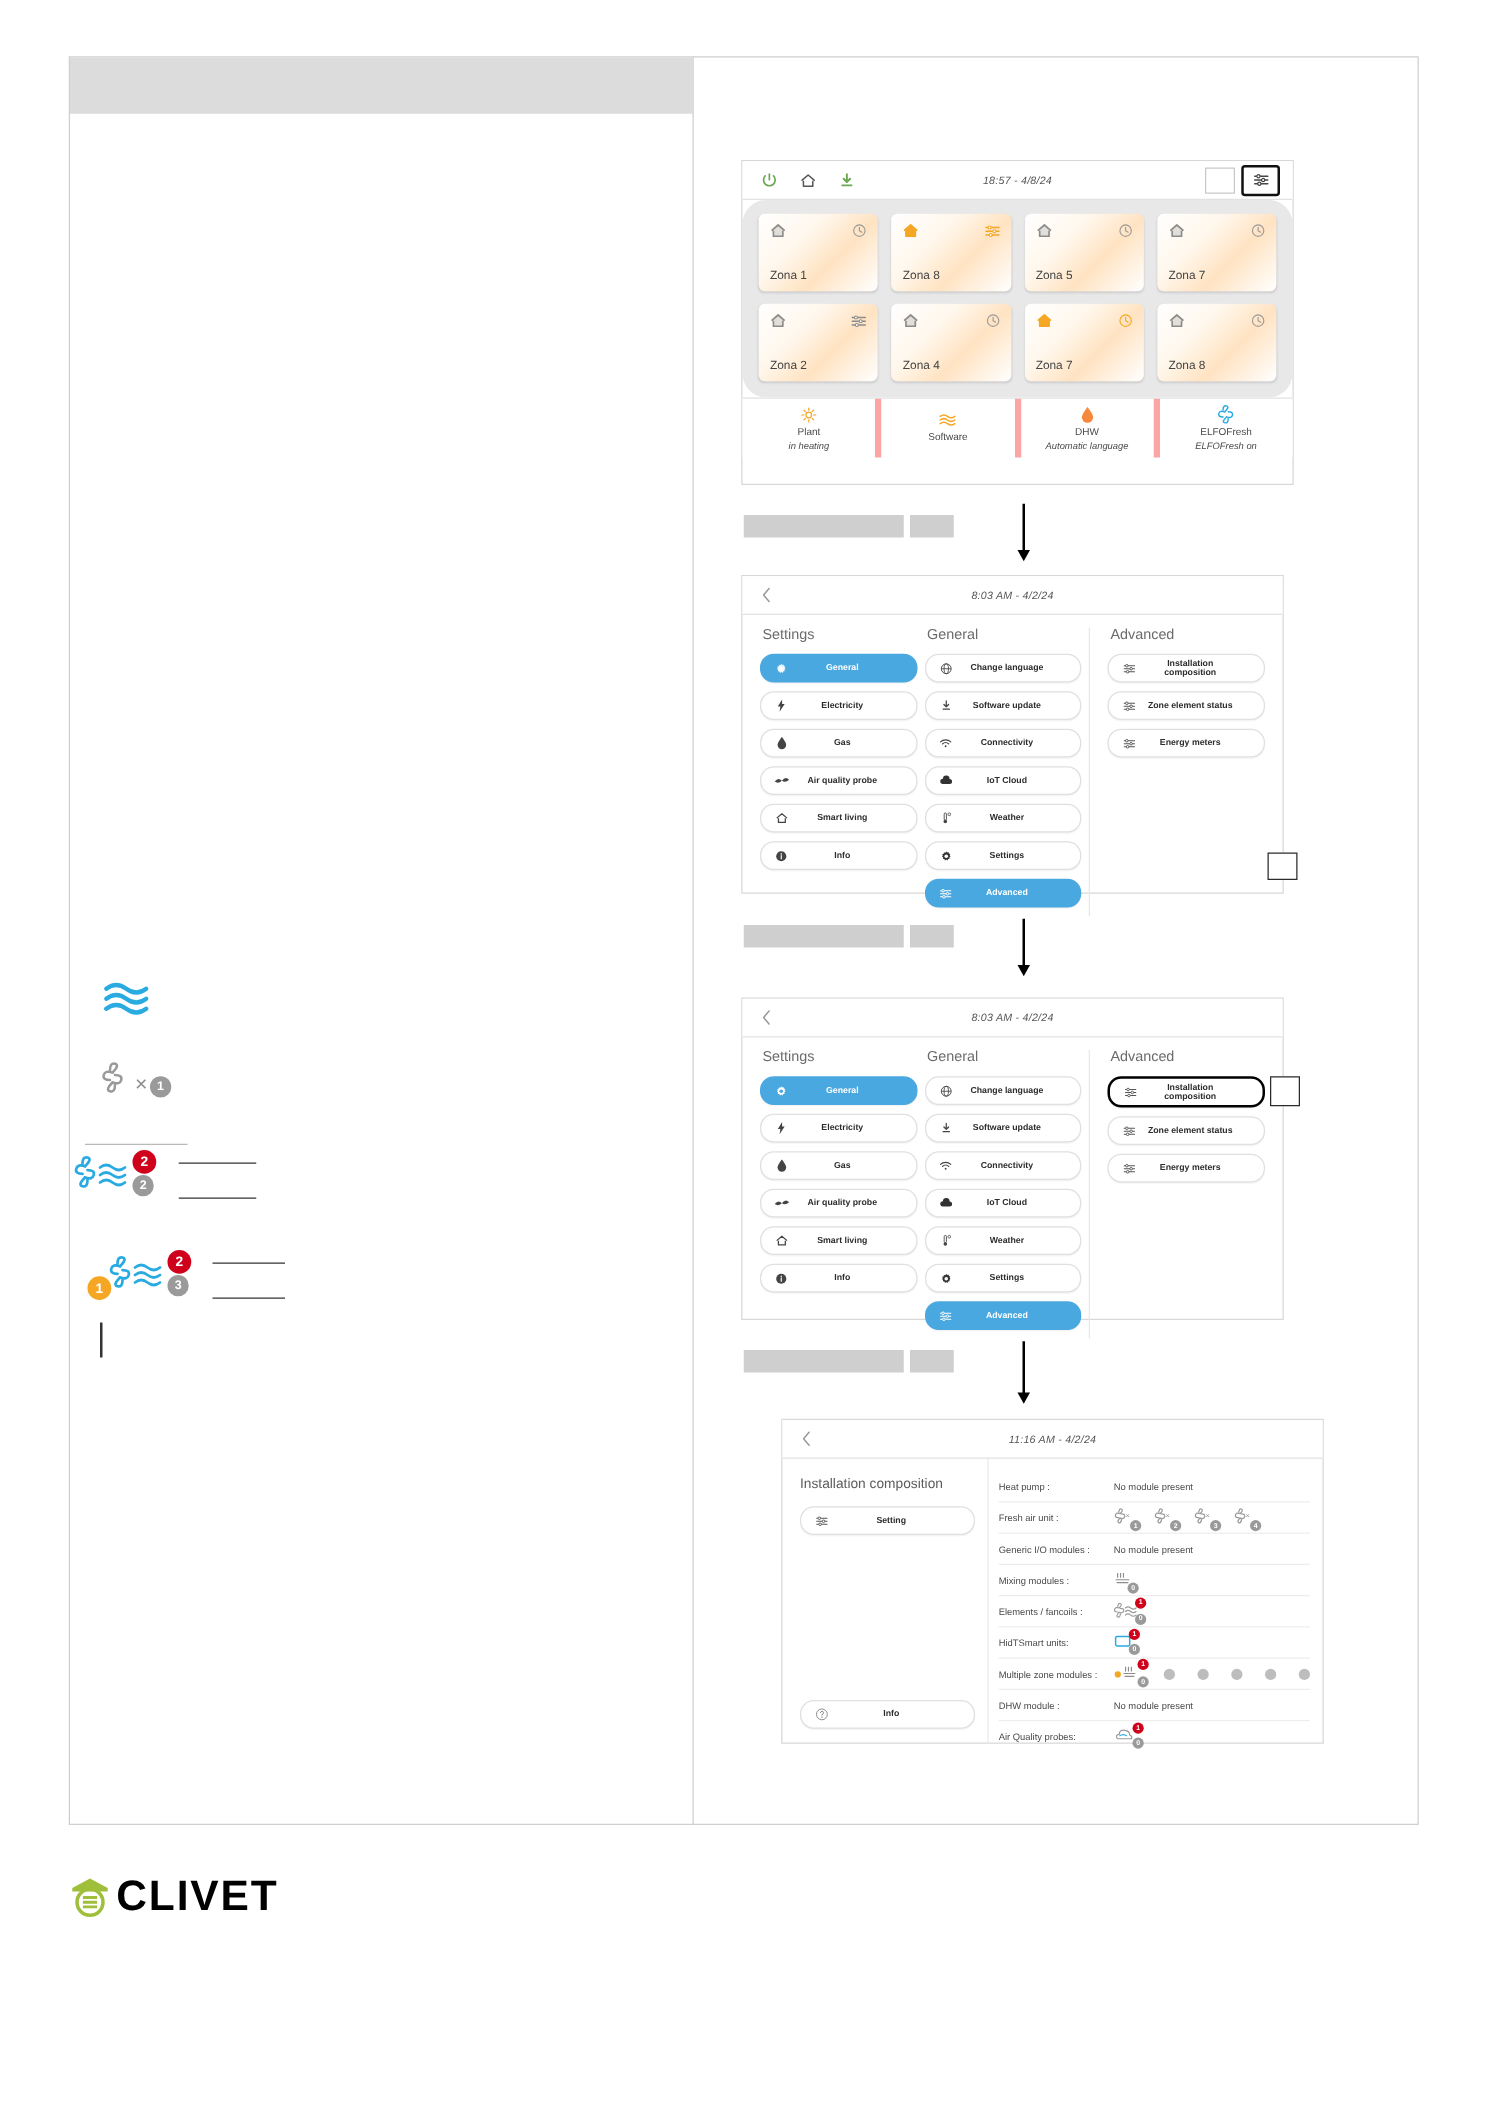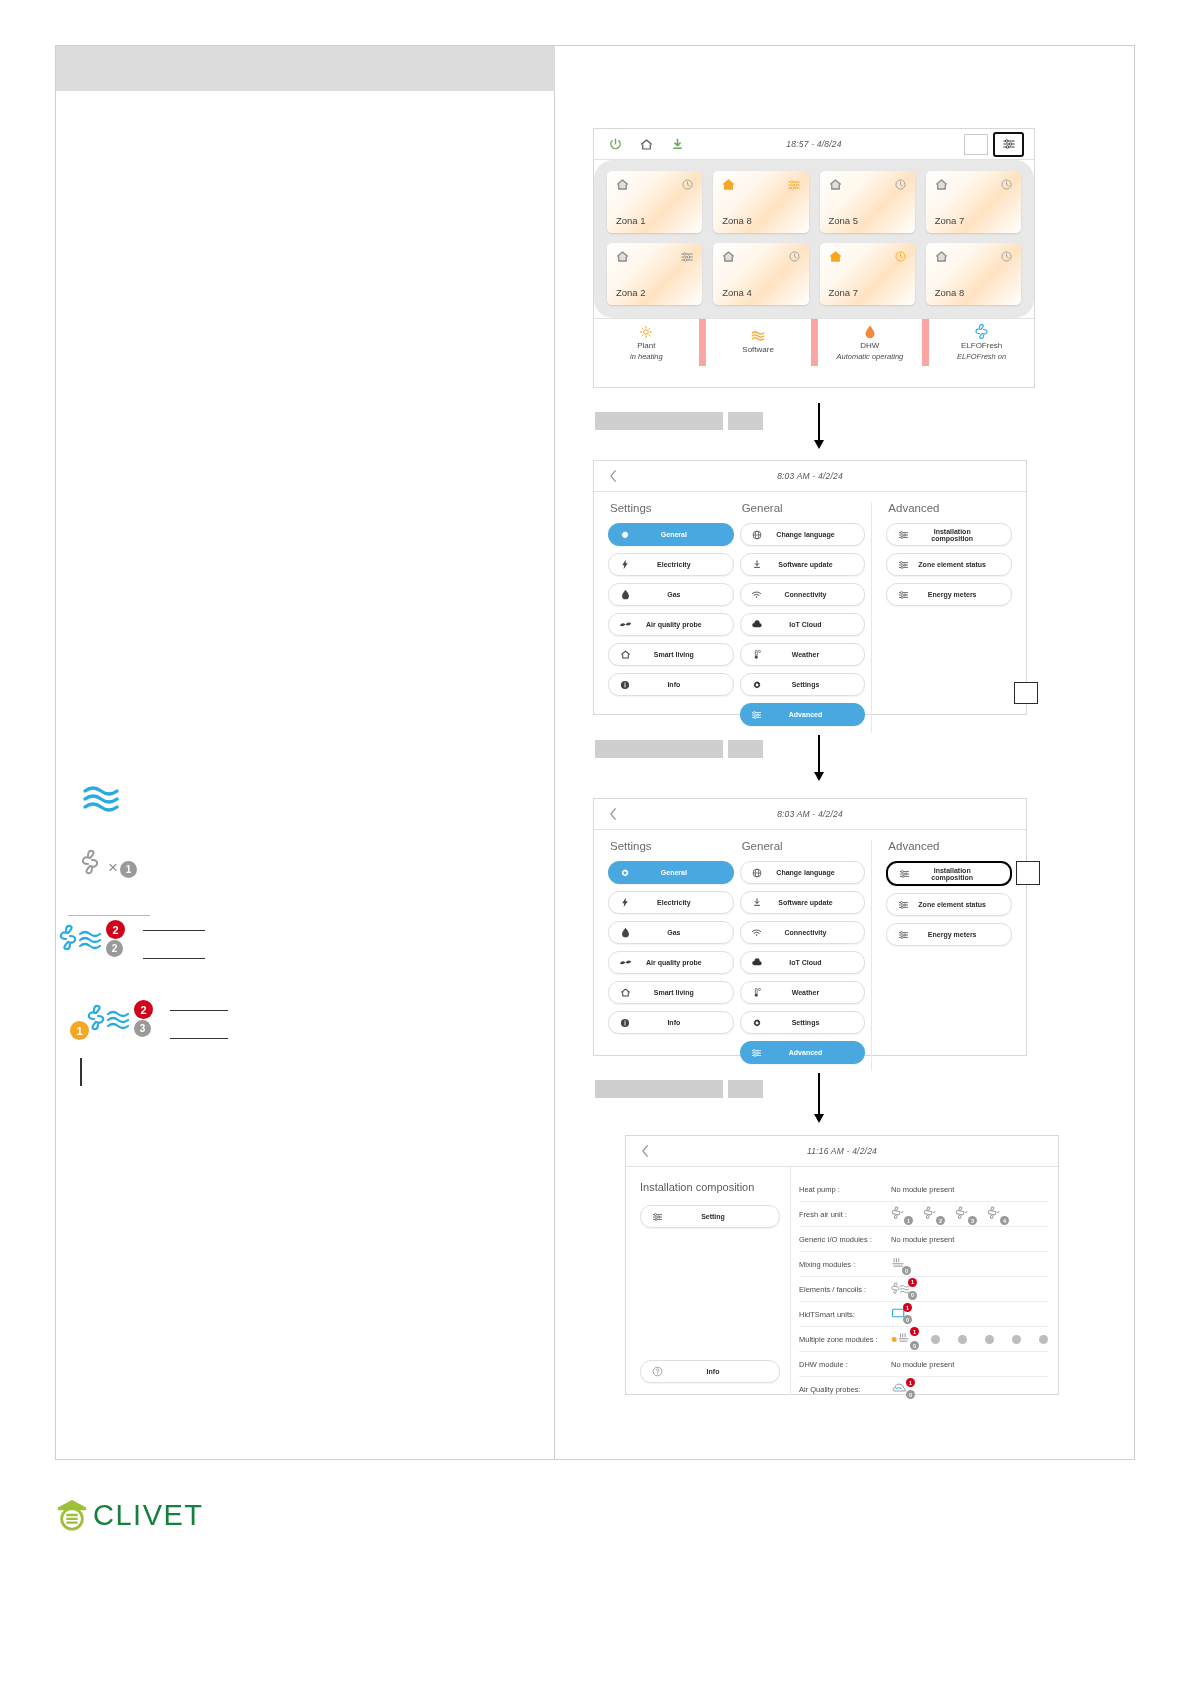--- a/index.html
+++ b/index.html
@@ -7,39 +7,39 @@
 
   
   .page-frame{position:absolute;left:55px;top:45px;width:1080px;height:1415px;border:1px solid #cfcfcf;box-sizing:border-box;}
   .col-left{position:absolute;left:55px;top:45px;width:500px;height:1415px;box-sizing:border-box;border-right:1px solid #cfcfcf;}
   .header-band{position:absolute;left:56px;top:46px;width:499px;height:45px;background:#dcdcdc;}
   .col-right{position:absolute;left:556px;top:95px;width:578px;height:1365px;box-sizing:border-box;}
 
   
   .logo{position:absolute;left:55px;top:1498px;display:flex;align-items:center;gap:4px;}
   .logo-mark{width:34px;height:34px;}
-  .logo-text{font-size:29px;letter-spacing:1.5px;font-weight:normal;color:#15803d;font-family:"Liberation Sans",sans-serif;}
+  .logo-text{font-size:34px;letter-spacing:1.5px;font-weight:bold;color:#000000;font-family:"Liberation Sans",sans-serif;}
 
   
   .device{position:absolute;background:#ffffff;border:1px solid #d8d8d8;box-sizing:border-box;}
   .dev-topbar{height:30px;border-bottom:1px solid #e2e2e2;display:flex;align-items:center;position:relative;background:#fff;}
   .dev-time{position:absolute;left:0;right:0;text-align:center;font-size:8.5px;color:#555;letter-spacing:.2px;font-style:italic;}
 
   
   #panel-home{left:593px;top:128px;width:442px;height:260px;}
   .home-icons{display:flex;align-items:center;gap:16px;padding-left:14px;}
   .zone-wrap{background:#e8e8e8;padding:11px 13px 13px 13px;display:flex;flex-direction:column;gap:10px;border-radius:19px;}
   .zone-row{display:flex;gap:11px;}
   .zone-card{width:96px;height:62px;border-radius:5px;position:relative;
       background:linear-gradient(135deg,#ffffff 0%,#fff7ec 35%,#ffe3c2 62%,#ffffff 100%);
       box-shadow:0 1px 2px rgba(0,0,0,.13);}
   .zone-card .zc-top{position:absolute;top:6px;left:8px;right:8px;display:flex;justify-content:space-between;align-items:center;}
   .zone-card .zc-name{position:absolute;bottom:7px;left:9px;font-size:9.5px;color:#444;}
   .status-bar{display:flex;background:#fff;border-top:1px solid #e2e2e2;height:47px;}
-  .status-cell{flex:1;display:flex;flex-direction:column;align-items:center;justify-content:center;gap:2px;border-right:7px solid #fca5a5;}
+  .status-cell{flex:1;display:flex;flex-direction:column;align-items:center;justify-content:center;gap:2px;border-right:5px solid #fca5a5;}
   .status-cell:last-child{border-right:none;}
   .status-l1{font-size:8px;color:#4a4a4a;}
   .status-l2{font-size:7.5px;color:#4a4a4a;font-style:italic;}
 
   
   .settings-body{display:flex;padding:10px 14px 12px 14px;gap:6px;}
   .scol{flex:1;}
   .scol-title{font-size:11.5px;color:#6b6b6b;margin:0 0 9px 2px;font-weight:normal;}
   .pill{height:21px;border:1px solid #e0e0e0;border-radius:11px;display:flex;align-items:center;
         margin-bottom:7px;position:relative;background:#fff;box-shadow:0 1px 1px rgba(0,0,0,.05);}
@@ -338,21 +338,21 @@
         </g>
       </svg>
       <div class="status-l1">Software</div>
       <div class="status-l2"></div>
     </div>
     <div class="status-cell">
       <svg width="12" height="15" viewBox="0 0 16 20">
         <path d="M8 2 C8 2 14 9.5 14 13 a6 6 0 0 1 -12 0 C2 9.5 8 2 8 2 z" fill="#f5883a"></path>
       </svg>
       <div class="status-l1">DHW</div>
-      <div class="status-l2">Automatic operating</div>
+      <div class="status-l2">Automatic language</div>
     </div>
     <div class="status-cell">
       <svg width="15" height="15" viewBox="0 0 22 22">
         <g fill="none" stroke="#29abe2" stroke-width="1.7" stroke-linecap="round">
           <path d="M10 8 q6 -6 2 -7 t-4 5"></path>
             <path d="M10 8 q-6 -2 -7 2 t5 4"></path>
           <path d="M12 14 q-6 6 -2 7 t4 -5"></path>
             <path d="M12 14 q6 2 7 -2 t-5 -4"></path>
         </g>
       </svg>

